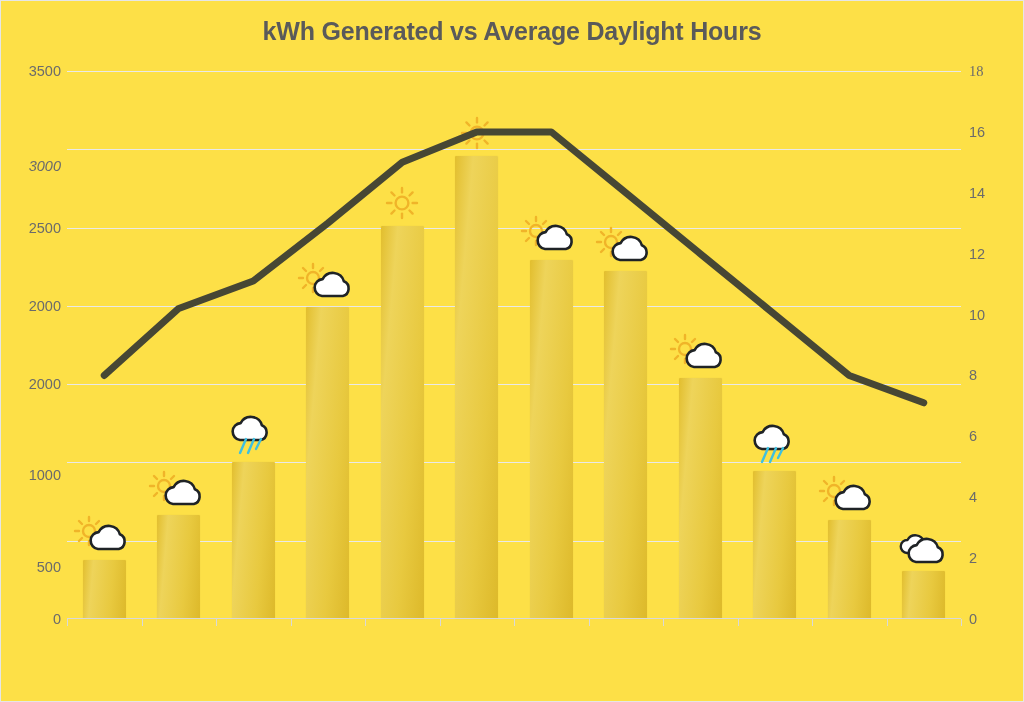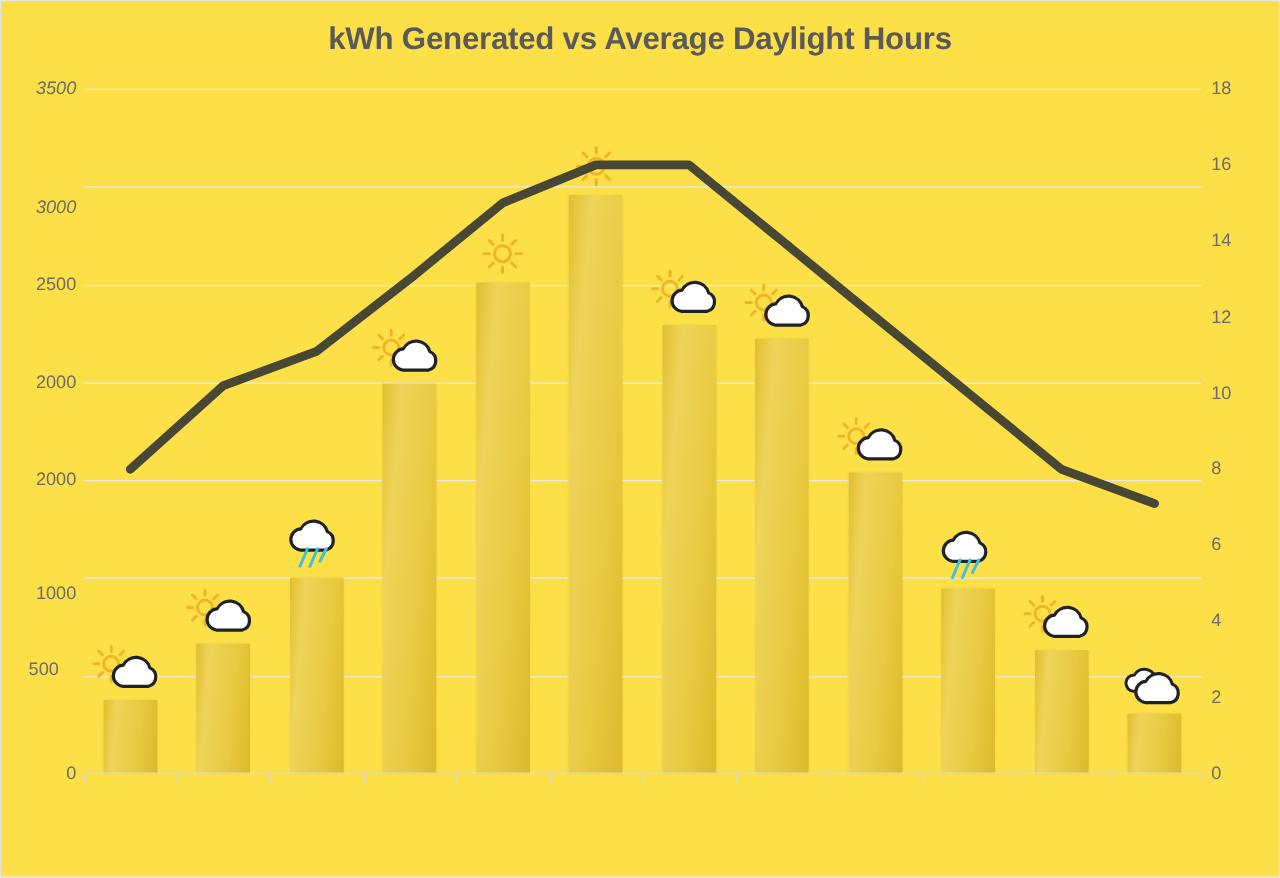--- a/index.html
+++ b/index.html
@@ -159,39 +159,39 @@
         <div class="gridline" style="top: 469.714px;"></div>
         <div class="gridline" style="top: 391.429px;"></div>
         <div class="gridline" style="top: 313.143px;"></div>
         <div class="gridline" style="top: 234.857px;"></div>
         <div class="gridline" style="top: 156.571px;"></div>
         <div class="gridline" style="top: 78.2857px;"></div>
         <div class="gridline" style="top: 0px;"></div>
       </div>
     <div id="yticks-left">
         <div class="ytick-left" style="top: 548px;">0</div>
-        <div class="ytick-left" style="top: 465px; text-align: center;">500</div>
+        <div class="ytick-left" style="top: 496px;">500</div>
         <div class="ytick-left" style="top: 404px;">1000</div>
         <div class="ytick-left" style="top: 313.143px;">2000</div>
         <div class="ytick-left" style="top: 234.857px;">2000</div>
         <div class="ytick-left" style="top: 156.571px;">2500</div>
         <div class="ytick-left" style="top: 95px; font-style: italic;">3000</div>
-        <div class="ytick-left" style="top: 0px; font-style: italic;">3500</div>
+        <div class="ytick-left" style="top: 0px;">3500</div>
       </div>
     <div id="yticks-right">
         <div class="ytick-right" style="top: 548px;">0</div>
         <div class="ytick-right" style="top: 487.111px;">2</div>
         <div class="ytick-right" style="top: 426.222px;">4</div>
         <div class="ytick-right" style="top: 365.333px;">6</div>
         <div class="ytick-right" style="top: 304.444px;">8</div>
         <div class="ytick-right" style="top: 243.556px;">10</div>
         <div class="ytick-right" style="top: 182.667px;">12</div>
         <div class="ytick-right" style="top: 121.778px;">14</div>
         <div class="ytick-right" style="top: 60.8889px;">16</div>
-        <div class="ytick-right" style="top: 0px;">18</div>
+        <div class="ytick-right" style="top: 0px; font-family: Liberation Serif, serif;">18</div>
       </div>
     <div class="bars" id="bars">
         <div class="bar-slot">
           <div class="bar" title="Jan-23: 380" style="height: 59.4971px;"></div>
           <div class="icon-wrap" style="bottom: 65.4971px;">
             <svg class="wx" width="62" height="40" viewBox="0 0 62 40">
     <g stroke="#f0b429" stroke-width="2.4" stroke-linecap="round" fill="none">
       <circle cx="16" cy="17" r="6"></circle>
       <line x1="16" y1="3" x2="16" y2="7"></line>
       <line x1="16" y1="27" x2="16" y2="31"></line>

